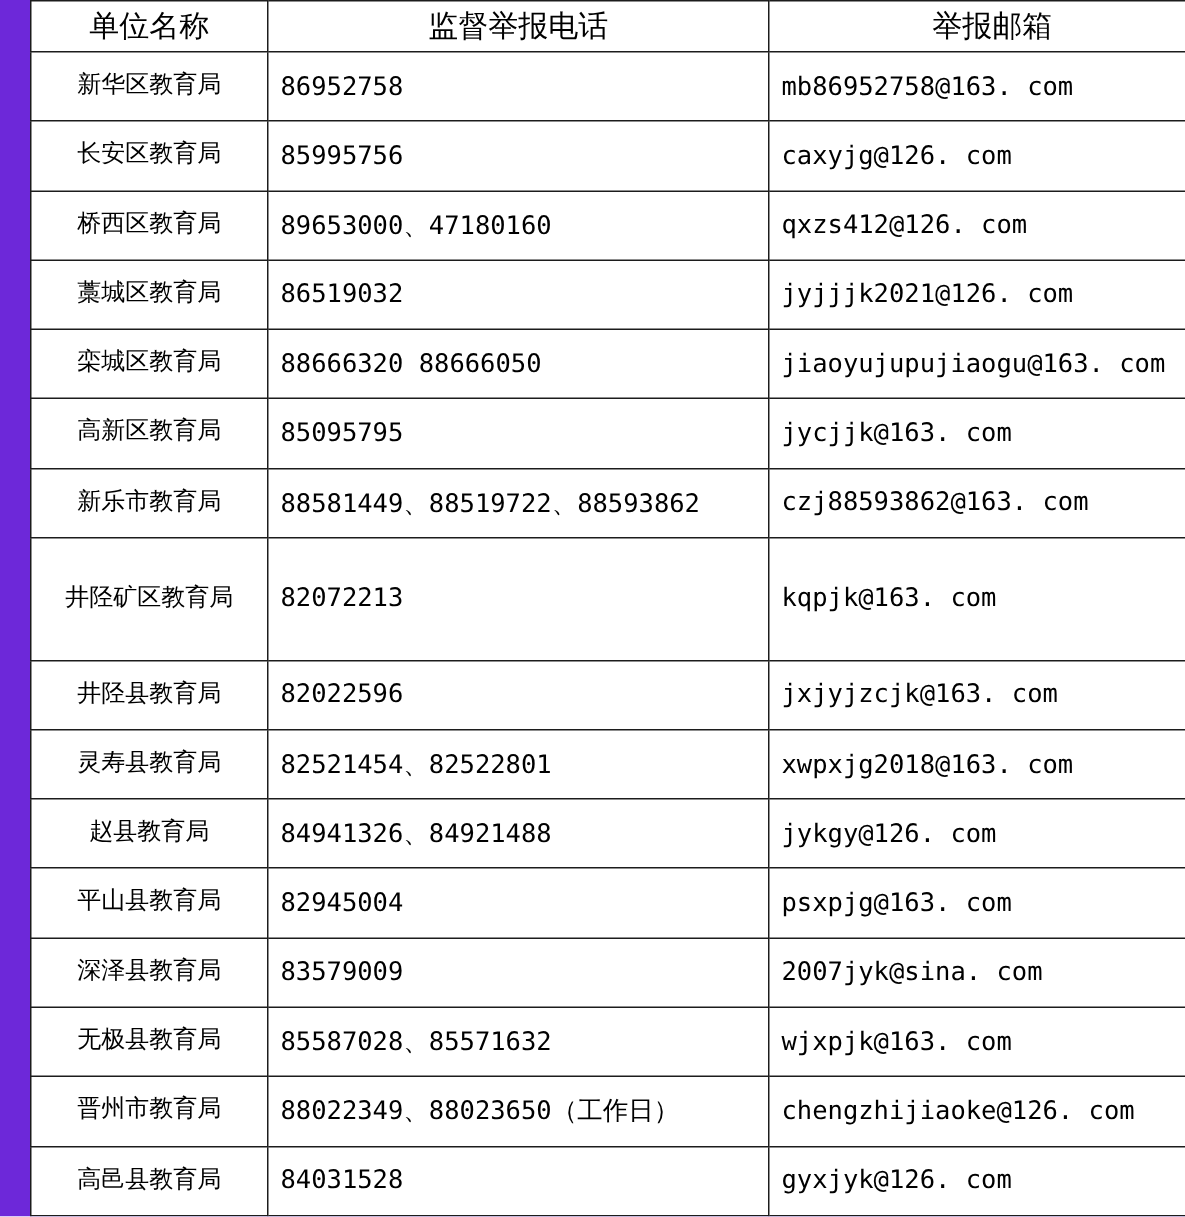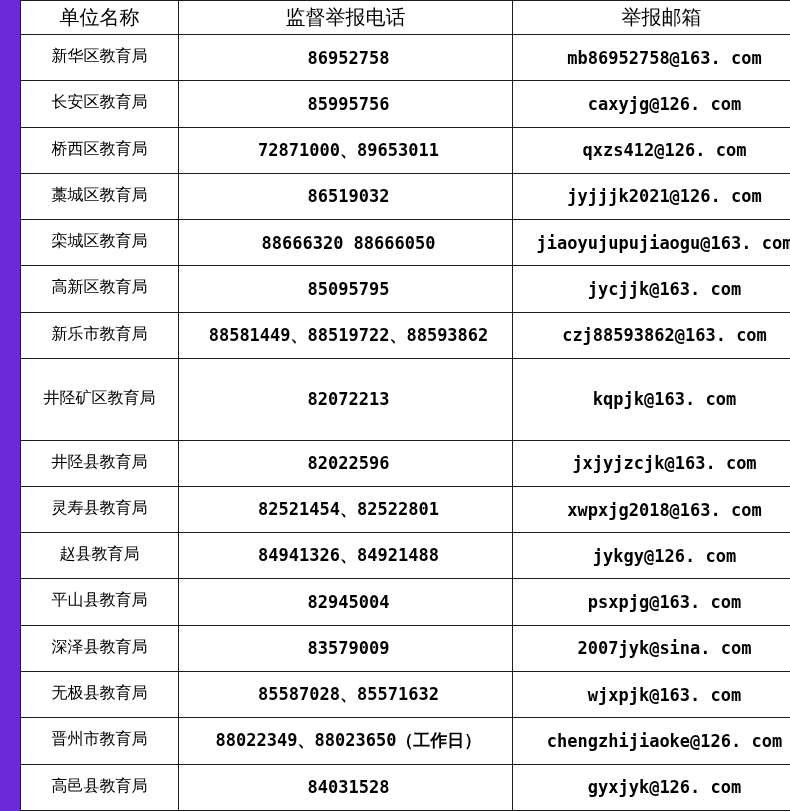--- a/index.html
+++ b/index.html
@@ -42,24 +42,23 @@
     font-family: Liberation Mono, monospace;
     font-size: 16px;
     text-align: center;
     padding: 0 6px;
     line-height: 1.45;
     word-break: break-all;
   }
   td.col-phone, td.col-email {
     font-family: "DejaVu Sans Mono", "Liberation Mono", monospace;
     font-size: 17px;
-    text-align: center;
+    text-align: left;
     padding: 0 2px 0 8px;
     white-space: nowrap;
-    font-weight: bold;
   }
 </style>
 </head>
 <body>
 
 <div class="page">
   <table class="report-table">
     <colgroup>
       <col style="width:158px">
       <col style="width:334px">
@@ -78,21 +77,21 @@
           <td class="col-phone">86952758</td>
           <td class="col-email">mb86952758@163. com</td>
         </tr>
         <tr>
           <td class="col-unit">长安区教育局</td>
           <td class="col-phone">85995756</td>
           <td class="col-email">caxyjg@126. com</td>
         </tr>
         <tr>
           <td class="col-unit">桥西区教育局</td>
-          <td class="col-phone">72871000、89653011</td>
+          <td class="col-phone">89653000、47180160</td>
           <td class="col-email">qxzs412@126. com</td>
         </tr>
         <tr>
           <td class="col-unit">藁城区教育局</td>
           <td class="col-phone">86519032</td>
           <td class="col-email">jyjjjk2021@126. com</td>
         </tr>
         <tr>
           <td class="col-unit">栾城区教育局</td>
           <td class="col-phone">88666320 88666050</td>

